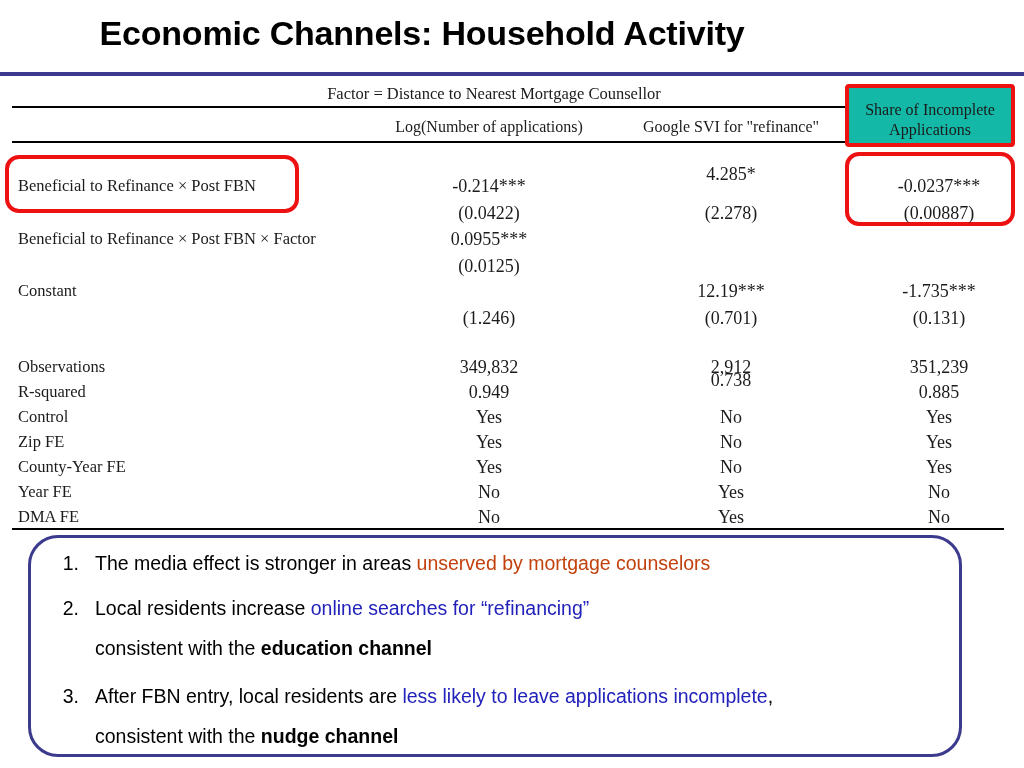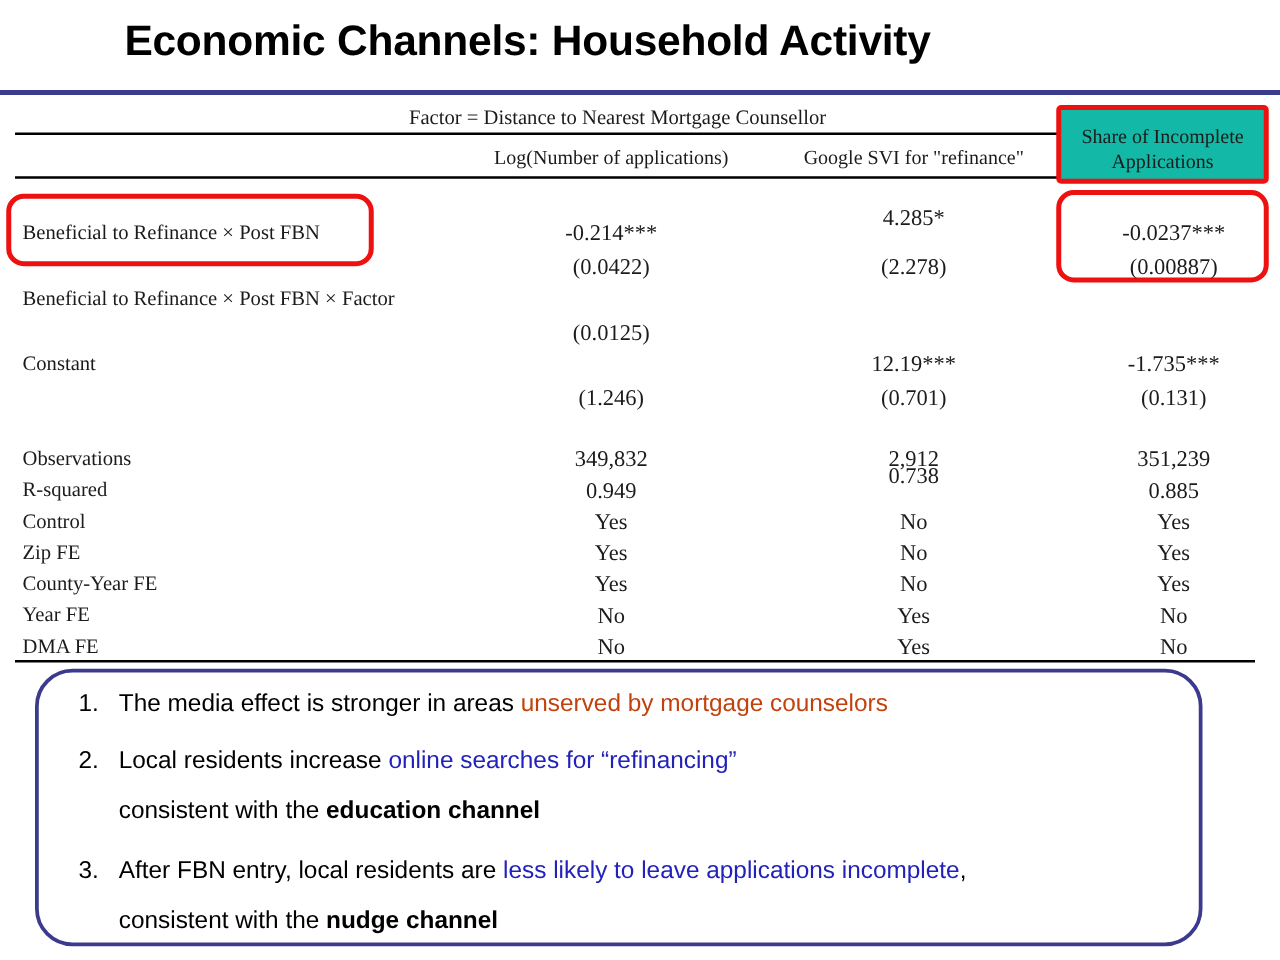--- a/index.html
+++ b/index.html
@@ -209,20 +209,21 @@
   <div class="row-label" style="top:98px; z-index:3;text-align:center;">Beneficial to Refinance × Post FBN</div>
   <div class="cell c1" style="top:98px;">-0.214***</div>
   <div class="cell c2" style="top:86px;">4.285*</div>
   <div class="cell c3" style="top:98px; z-index:3;">-0.0237***</div>
 
   <div class="cell c1" style="top:125px;">(0.0422)</div>
   <div class="cell c2" style="top:125px;">(2.278)</div>
   <div class="cell c3" style="top:125px; z-index:3;">(0.00887)</div>
 
   <div class="row-label" style="top:151px;">Beneficial to Refinance × Post FBN × Factor</div>
+  <div class="cell c1" style="top:151px;">0.0955***</div>
   <div class="cell c1" style="top:178px;">(0.0125)</div>
 
   <div class="row-label" style="top:203px;">Constant</div>
   <div class="cell c2" style="top:203px;">12.19***</div>
   <div class="cell c3" style="top:203px;">-1.735***</div>
 
   <div class="cell c1" style="top:230px;">(1.246)</div>
   <div class="cell c2" style="top:230px;">(0.701)</div>
   <div class="cell c3" style="top:230px;">(0.131)</div>
 

